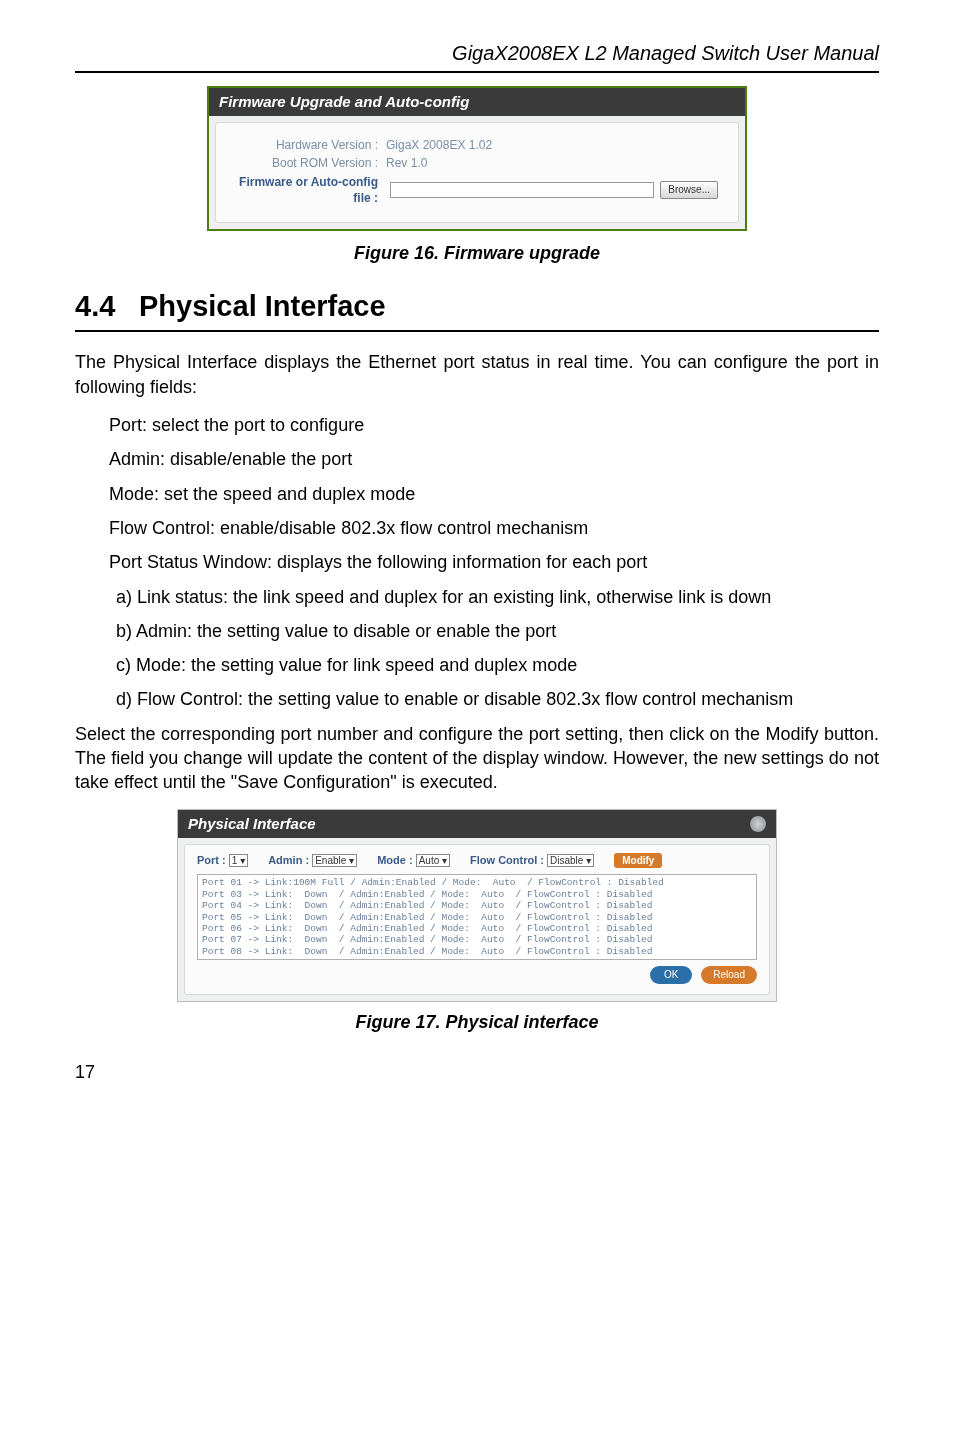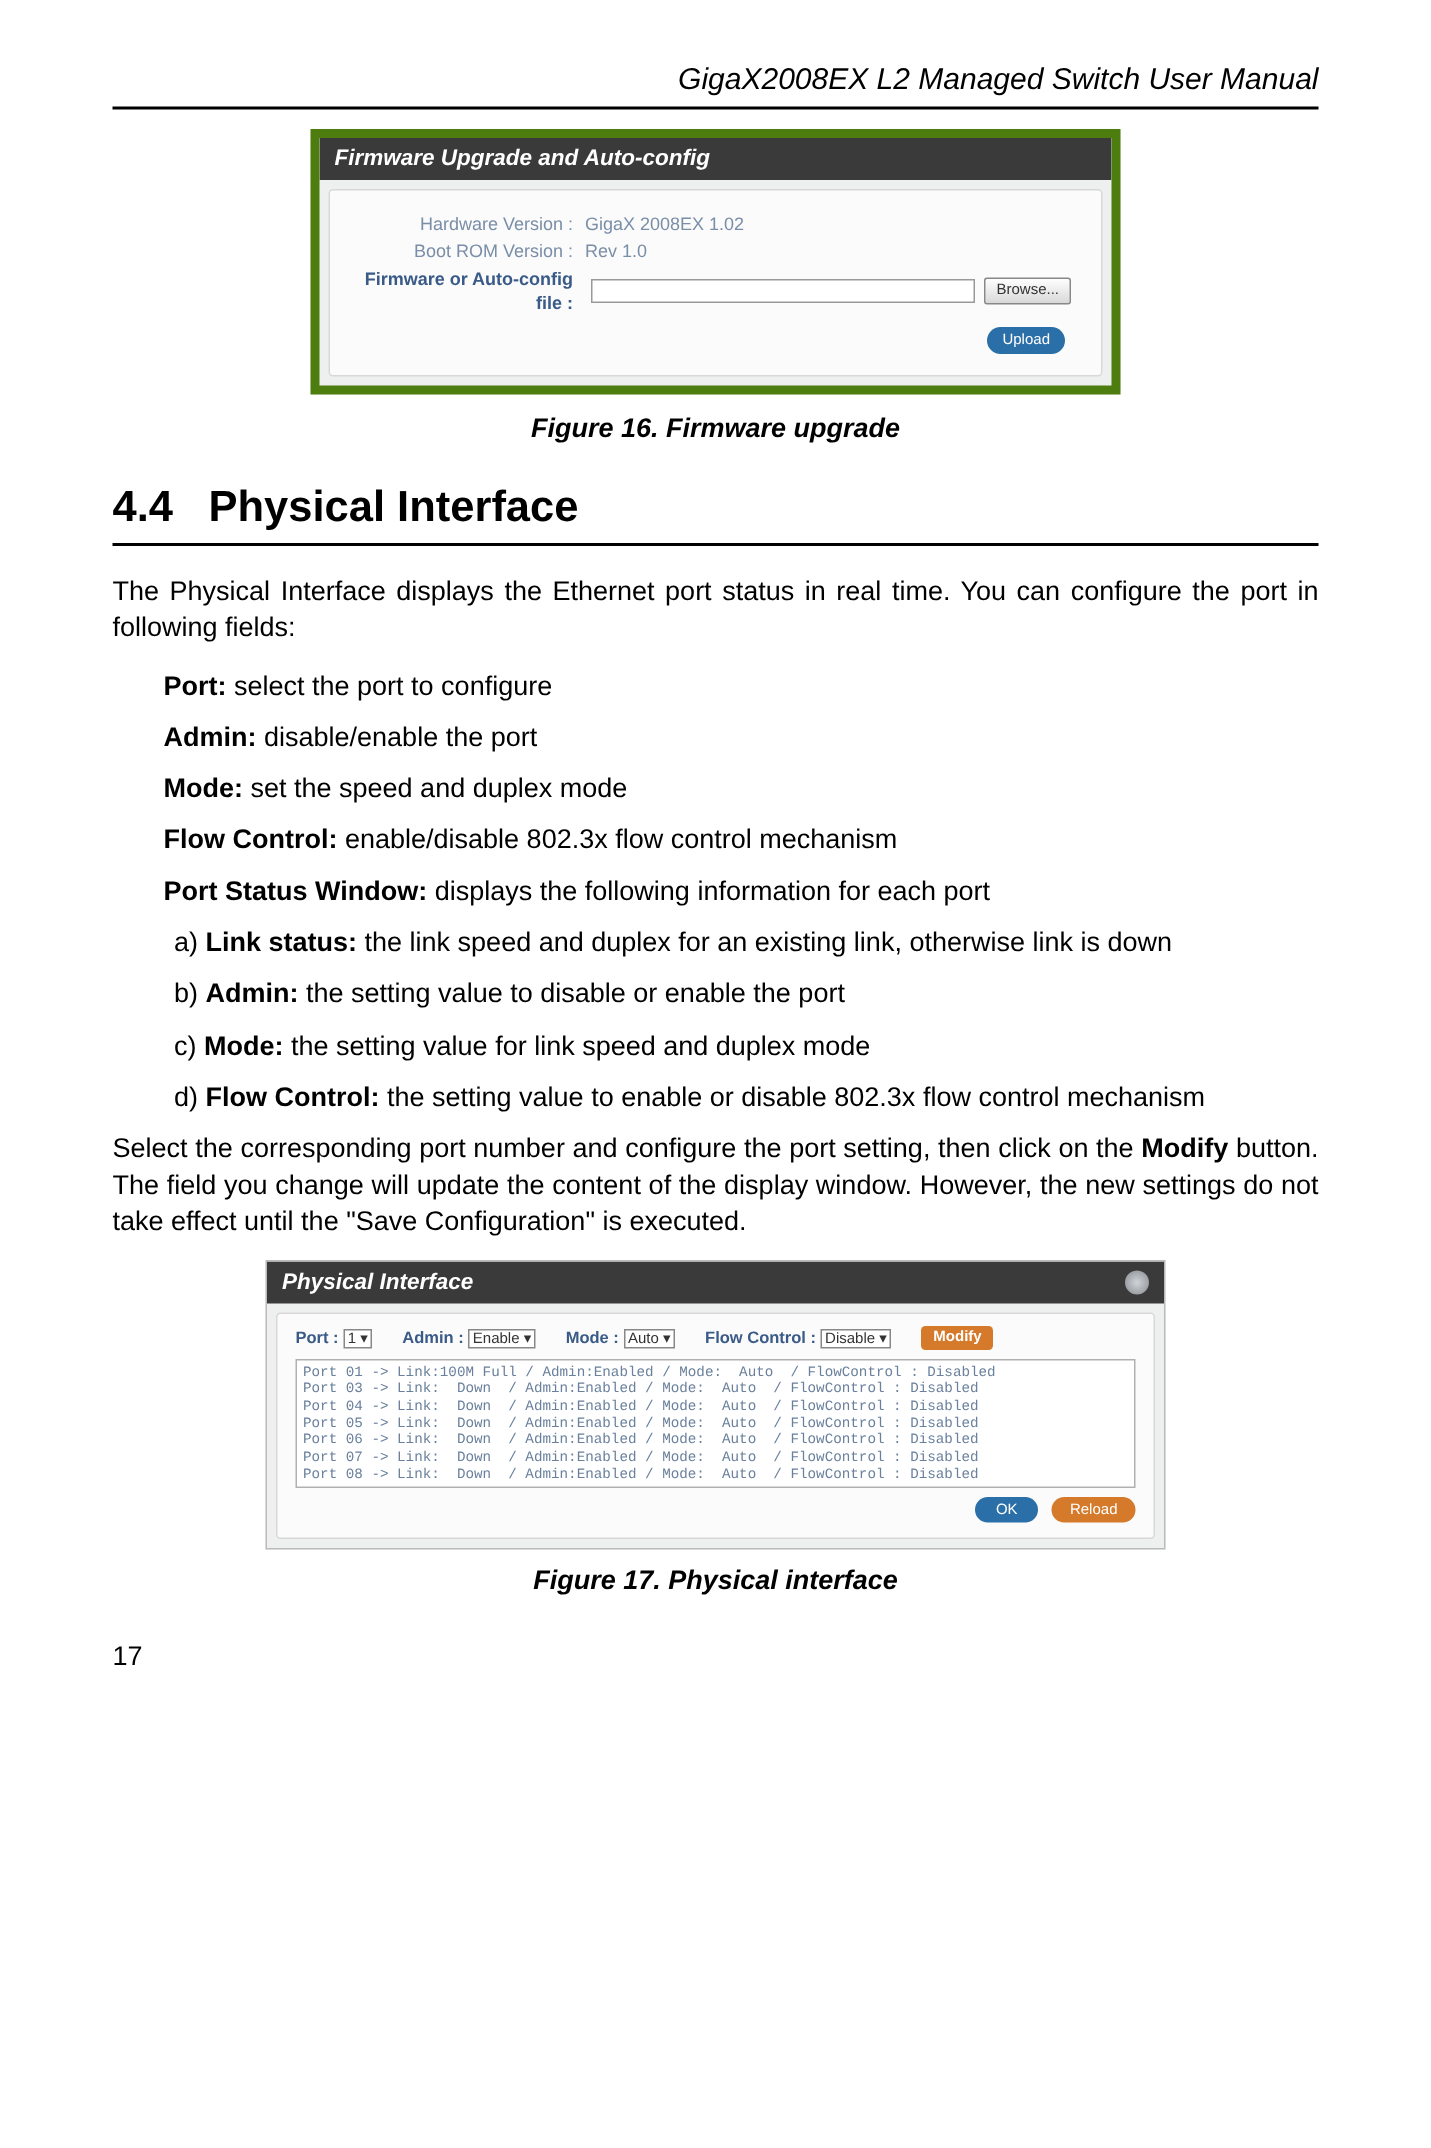--- a/index.html
+++ b/index.html
@@ -19,21 +19,21 @@
     text-align: right;
     border-bottom: 2px solid #000;
     padding-bottom: 4px;
     margin-bottom: 13px;
   }
 
   
   .shot1 {
     width: 540px;
     margin: 0 auto 10px auto;
-    border: 6px solid #4d7c0f;
+    border: 2px solid #4d7c0f;
     background: #eef0ef;
     overflow: hidden;
     position: relative;
   }
   .shot1-title {
     background: #3a3a3a;
     color: #fff;
     font-style: italic;
     font-weight: bold;
     font-size: 15px;
@@ -58,21 +58,21 @@
 
   .fig-caption { text-align:center; font-style:italic; font-weight:bold; font-size:18px; margin:8px 0 22px 0; }
 
   
   .section-head { font-size:29px; font-weight:bold; border-bottom:2px solid #000; padding-bottom:4px; margin-bottom:18px; }
   .section-head .num { display:inline-block; width:64px; }
 
   p.body { margin-bottom:14px; }
   .indent1 { margin-left:34px; margin-bottom:10px; }
   .indent2 { margin-left:64px; margin-bottom:10px; text-indent:-23px; padding-left:0; }
-  b { font-weight:bold; }
+  b { font-weight:normal; }
 
   
   .shot2 {
     width: 600px;
     margin: 6px auto 6px auto;
     border: 1px solid #bbb;
     background: #eef0ef;
     overflow: hidden;
   }
   .shot2-title { background:#3a3a3a; color:#fff; font-style:italic; font-weight:bold; font-size:15px; padding:4px 10px; display:flex; justify-content:space-between; align-items:center; }
@@ -102,23 +102,20 @@
       <span class="shot1-value">GigaX 2008EX 1.02</span>
     </div>
     <div class="shot1-row">
       <span class="shot1-label">Boot ROM Version :</span>
       <span class="shot1-value">Rev 1.0</span>
     </div>
     <div class="shot1-row">
       <span class="shot1-label shot1-bold">Firmware or Auto-config file :</span>
       <span class="shot1-input"></span>
       <span class="shot1-btn">Browse...</span>
-    </div>
-    <div style="overflow:hidden;">
-      <span class="shot1-upload">Upload</span>
     </div>
   </div>
 </div>
 <div class="fig-caption">Figure 16. Firmware upgrade</div>
 
 <div class="section-head">
   <span class="num">4.4</span><span>Physical Interface</span>
 </div>
 
 <p class="body">The Physical Interface displays the Ethernet port status in real time. You can configure the port in following fields:</p>

